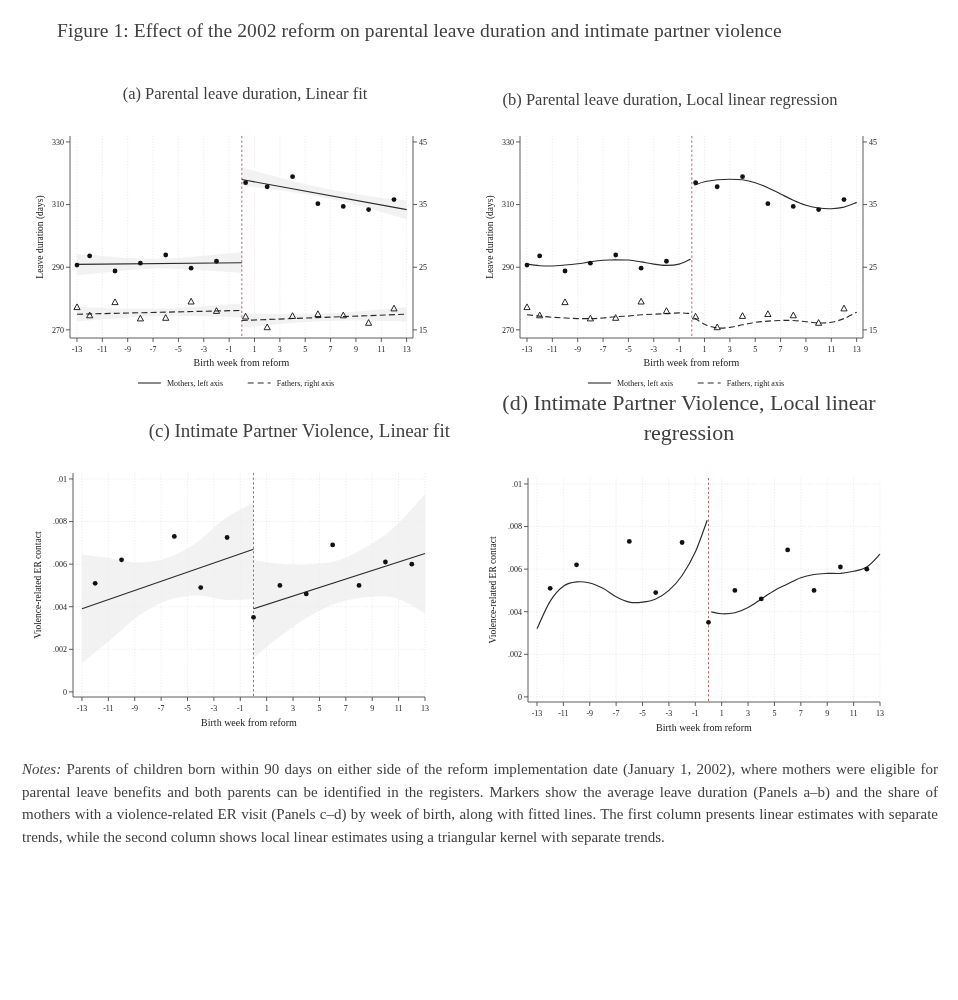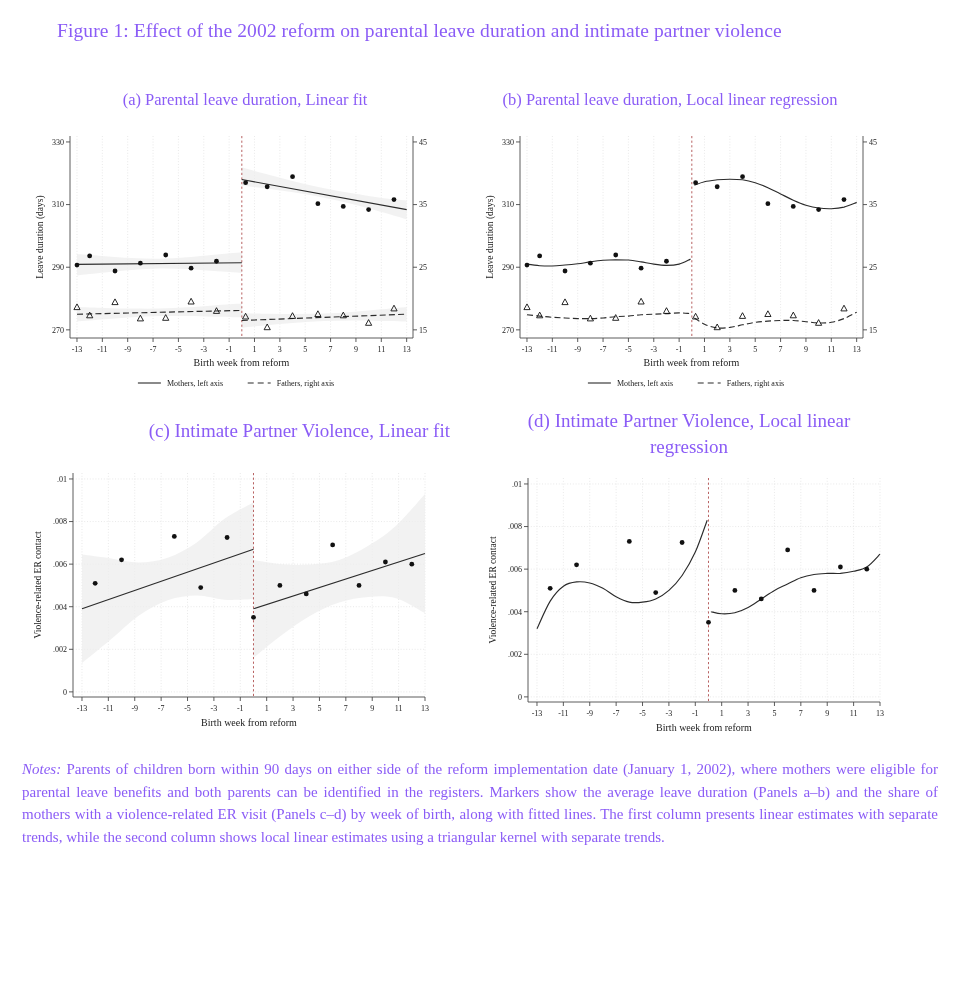--- a/index.html
+++ b/index.html
@@ -1,32 +1,32 @@
 <!DOCTYPE html>
 <html><head>
 <meta charset="utf-8">
 <style>
   html,body{margin:0;padding:0;background:#ffffff;}
   .page{
     position:relative;
     width:958px;height:1000px;
     background:#ffffff;
     font-family:"Liberation Serif","DejaVu Serif",serif;
-    color:#8b5cf6;
+    color:#404040;
     overflow:hidden;
   }
   .fig-title{
     position:absolute;left:57px;top:20px;width:860px;
     font-size:19.5px;letter-spacing:0.1px;
   }
   .panel-title{position:absolute;text-align:center;}
-  .t-a{left:35px;top:90px;width:420px;font-size:16.5px;}
+  .t-a{left:35px;top:84px;width:420px;font-size:16.5px;}
   .t-b{left:452px;top:90px;width:436px;font-size:16.5px;}
   .t-c{left:30px;top:420px;width:420px;font-size:19px;text-align:right;}
-  .t-d{left:490px;top:408px;width:398px;font-size:19px;line-height:1.35;text-align:center;}
+  .t-d{left:490px;top:388px;width:398px;font-size:22px;line-height:1.35;text-align:center;}
   .chart{position:absolute;}
   .p-a{left:33px;top:130px;}
   .p-b{left:483px;top:130px;}
   .p-c{left:28px;top:465px;}
   .p-d{left:483px;top:470px;}
   .notes{
     position:absolute;left:22px;top:758px;width:916px;
     font-size:15px;line-height:1.5;text-align:justify;margin:0;
   }
   .notes-label{font-style:italic;}

